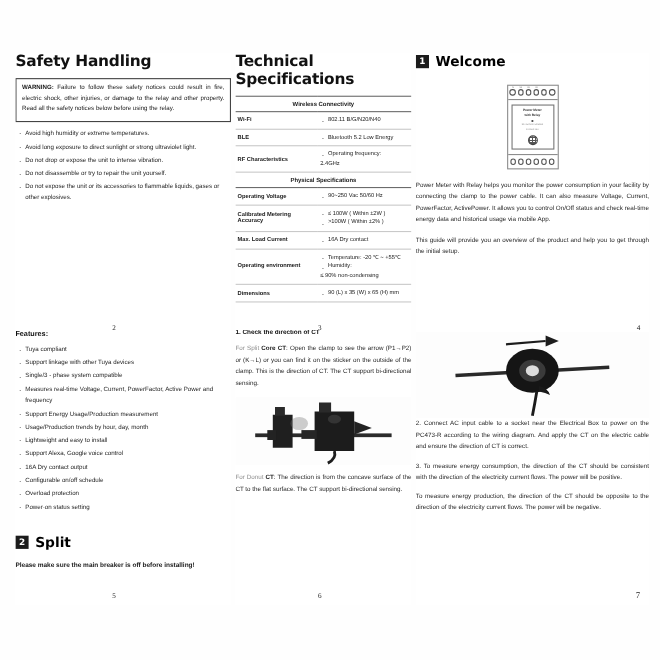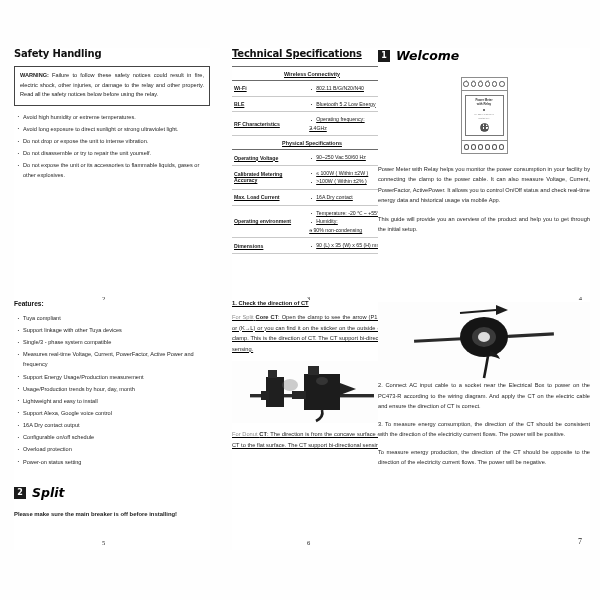--- a/index.html
+++ b/index.html
@@ -18,33 +18,33 @@
   }
   
   .page{
     position:absolute;
     background:#fff;
     overflow:hidden;
   }
   .pg-top{top:48px;height:260px;}
   .pg-bot{top:300px;height:250px;}
   .col-1{left:14px;width:196px;}
-  .col-2{left:232px;width:160px;text-decoration:underline;}
+  .col-2{left:214px;width:160px;}
   .col-3{left:378px;width:212px;}
 
   .pagenum{
     position:absolute;
     font-size:6.5px;
     color:#222;
     font-family:"Liberation Serif", serif;
   }
 
   
   h1.head{
-    font-size:10px;
+    font-size:14px;
     font-weight:bold;
     letter-spacing:-0.2px;
     margin:0 0 7px 0;
     color:#111;
     font-family:"DejaVu Sans", sans-serif;
   }
   .numhead{
     display:flex;align-items:center;gap:6px;
     margin:0 0 9px 0;
   }
@@ -52,21 +52,20 @@
     display:inline-block;
     background:#1b1b1b;color:#fff;
     font-size:8px;font-weight:bold;
     width:12px;height:12px;
     line-height:12px;text-align:center;
     font-family:"DejaVu Sans", sans-serif;
   }
   .numhead h1{
     font-size:12.5px;font-weight:bold;margin:0;
     font-family:"DejaVu Sans", sans-serif;
-    font-style:italic;
   }
 
   
   .warnbox{
     border:1px solid #444;
     padding:4px 5px 5px 5px;
     font-size:5.6px;
     line-height:1.72;
     text-align:justify;
     color:#1a1a1a;

